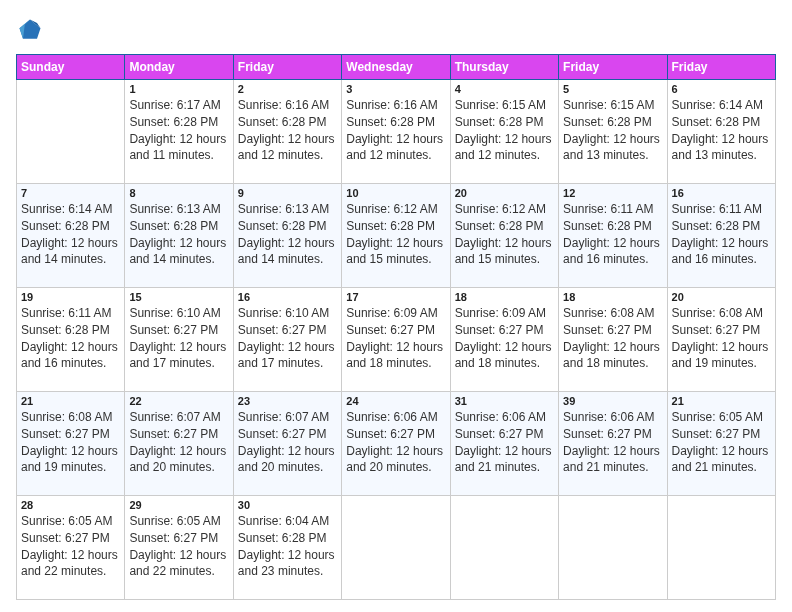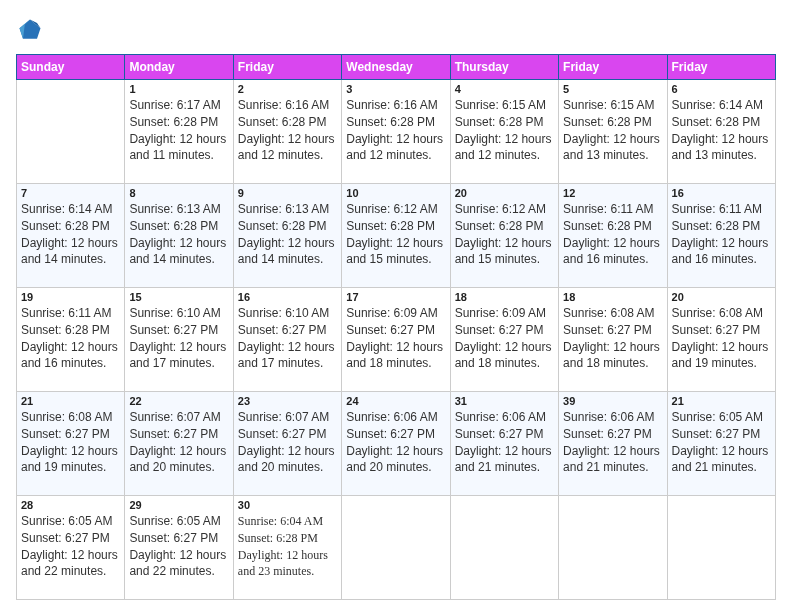--- a/index.html
+++ b/index.html
@@ -338,21 +338,21 @@
           </td>
           <td>
             <span class="day-num">29</span>
             <div class="day-detail" style="white-space: pre-line;">Sunrise: 6:05 AM
 Sunset: 6:27 PM
 Daylight: 12 hours
 and 22 minutes.</div>
           </td>
           <td>
             <span class="day-num">30</span>
-            <div class="day-detail" style="white-space: pre-line; font-family: Liberation Serif, serif;">Sunrise: 6:04 AM
+            <div class="day-detail" style="white-space: pre-line;">Sunrise: 6:04 AM
 Sunset: 6:28 PM
 Daylight: 12 hours
 and 23 minutes.</div>
           </td>
           <td class="empty-cell"></td>
           <td class="empty-cell"></td>
           <td class="empty-cell"></td>
           <td class="empty-cell"></td>
         </tr>
       </tbody>

